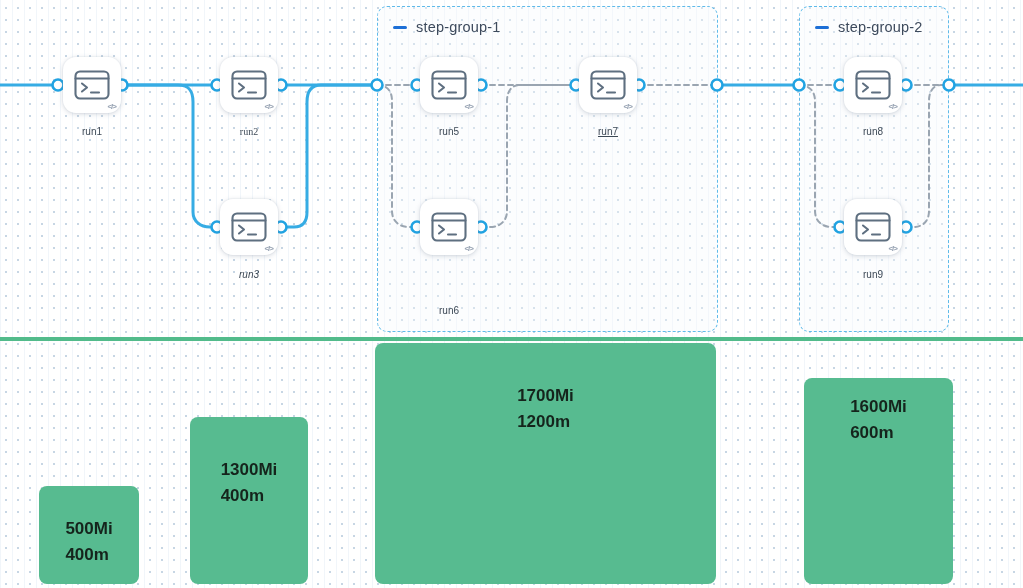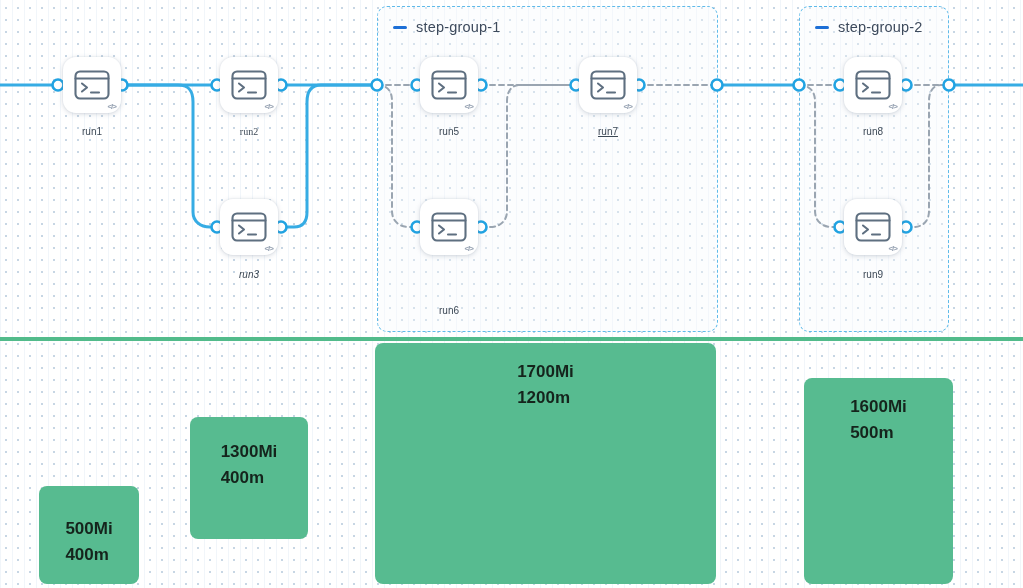--- a/index.html
+++ b/index.html
@@ -198,32 +198,32 @@
   <div class="nlabel" style="left:813px;top:269px;">run9</div>
 
   <div class="sep"></div>
 
   <div class="bar" style="left:39px;top:486px;width:100px;height:98px;padding-top:30px;">
     <div class="bar-label">
       <div>500Mi</div>
       <div>400m</div>
     </div>
   </div>
-  <div class="bar" style="left:190px;top:417px;width:118px;height:122px;padding-top:22px;">
+  <div class="bar" style="left:190px;top:417px;width:118px;height:167px;padding-top:40px;">
     <div class="bar-label">
       <div>1300Mi</div>
       <div>400m</div>
     </div>
   </div>
-  <div class="bar" style="left:375px;top:343px;width:341px;height:241px;padding-top:16px;">
+  <div class="bar" style="left:375px;top:343px;width:341px;height:241px;padding-top:40px;">
     <div class="bar-label">
       <div>1700Mi</div>
       <div>1200m</div>
     </div>
   </div>
   <div class="bar" style="left:804px;top:378px;width:149px;height:206px;padding-top:16px;">
     <div class="bar-label">
       <div>1600Mi</div>
-      <div>500m</div>
+      <div>600m</div>
     </div>
   </div>
 
 </div>
 
 </body></html>

